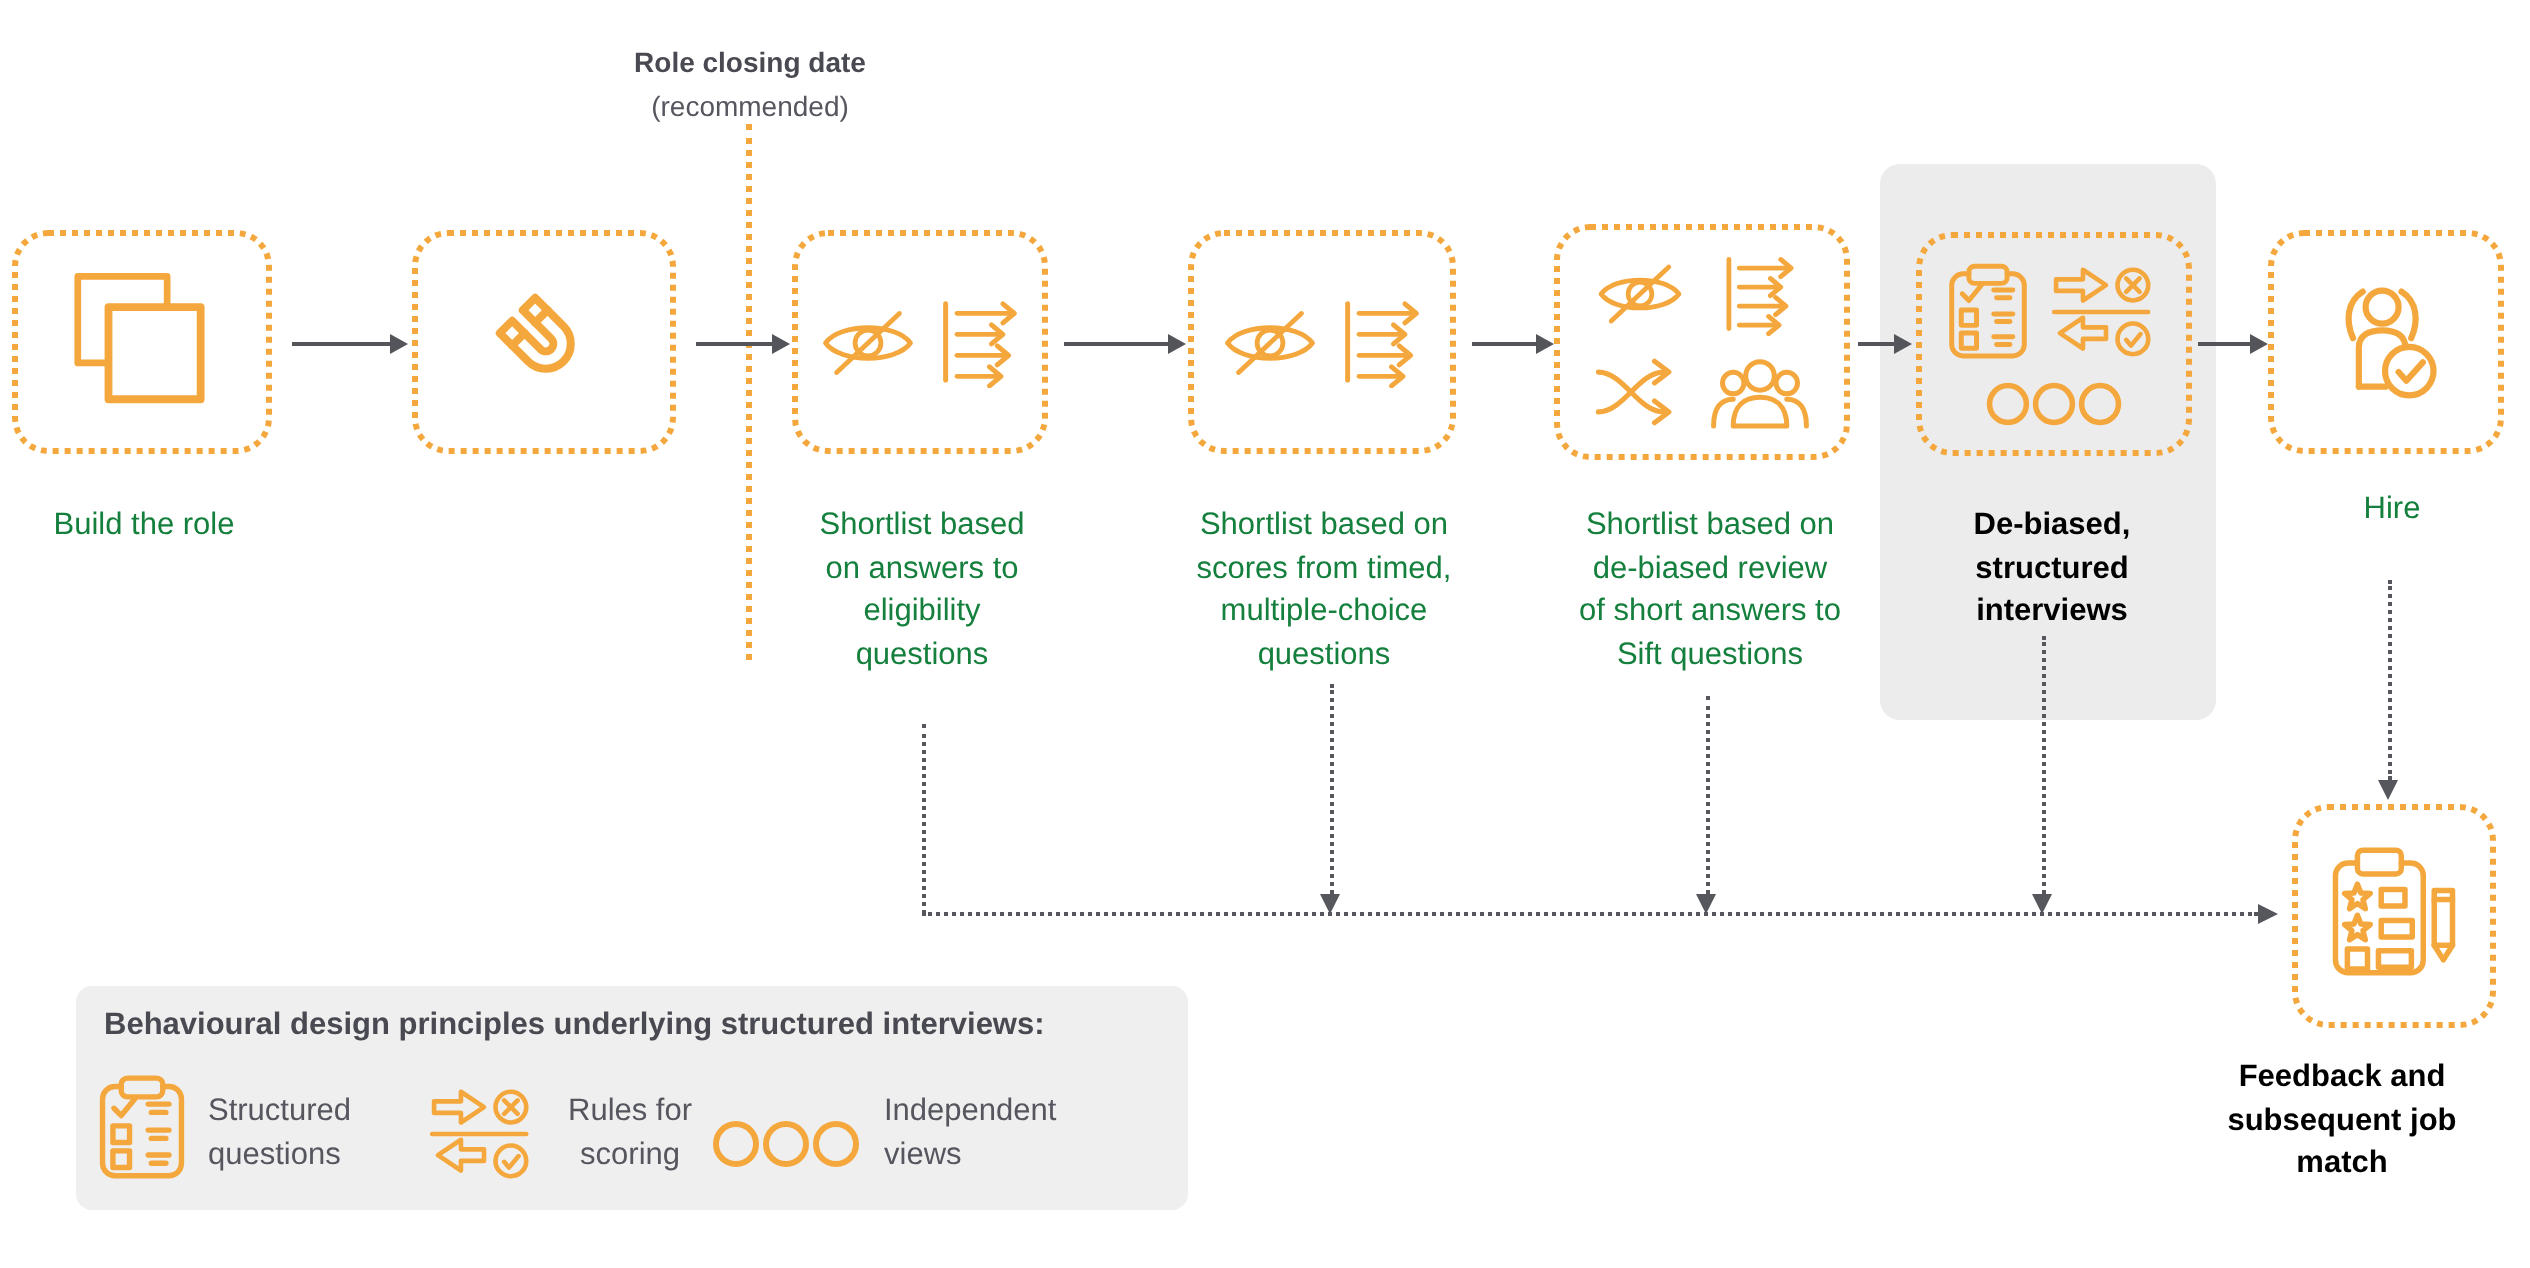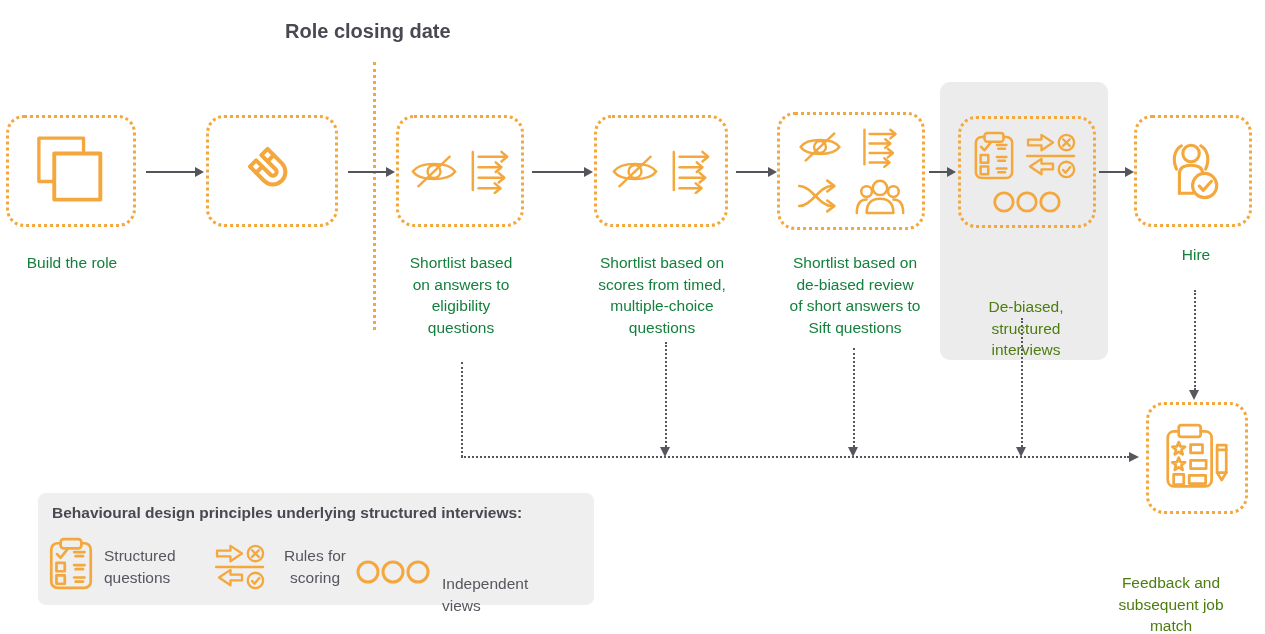--- a/index.html
+++ b/index.html
@@ -13,22 +13,22 @@
     display:flex; align-items:center; justify-content:center; z-index:2;
   }
   .row{ display:flex; align-items:center; }
   .col{ display:flex; flex-direction:column; align-items:center; }
   .grid2{ display:grid; grid-template-columns:auto auto; gap:8px 12px;
           justify-items:center; align-items:center; }
   .lbl{
     position:absolute; font-size:15.5px; line-height:21.5px; color:#15803d;
     text-align:center; z-index:2;
   }
-  .lbl.strong{ font-weight:400; color:#4d7c0f;margin-top:44px; }
-  .note{ position:absolute; font-size:20px; line-height:22px; z-index:2; }
+  .lbl.strong{ font-weight:700; color:#000000; }
+  .note{ position:absolute; text-align:center; font-size:14px; line-height:22px; z-index:2; }
   .note .t{ font-weight:700; color:#494A51; }
   .note .s{ color:#55565E; }
   .vline-accent{ position:absolute; width:0; border-left:3px dotted #F4A73C; z-index:1; }
   .solid-arrow{ position:absolute; height:2px; background:#54555B; z-index:1; }
   .solid-arrow::after{
     content:""; position:absolute; right:-9px; top:-4px; width:0; height:0;
     border-left:9px solid #54555B; border-top:5px solid transparent; border-bottom:5px solid transparent;
   }
   .dot-v{ position:absolute; width:0; border-left:2px dotted #56575C; z-index:1; }
   .dot-h{ position:absolute; height:0; border-top:2px dotted #56575C; z-index:1; }
@@ -47,20 +47,21 @@
   svg{ display:block; }
   .ico{ stroke:#F4A73C; fill:none; stroke-linecap:round; stroke-linejoin:round; }
 </style>
 </head>
 <body>
 
 <div class="canvas">
 
   <div class="note" style="left:285px; top:20px; width:180px;">
     <div class="t">Role closing date</div>
+    <div class="s">(recommended)</div>
   </div>
   <div class="vline-accent" style="left:373px; top:62px; height:268px;"></div>
 
   <div class="highlight"></div>
 
   <div class="step-box" style="left:6px; top:115px; width:130px; height:112px;">
     <svg class="ico" width="76" height="74" viewBox="0 0 54 53" stroke-width="2.4">
       <rect x="4" y="3" width="32" height="31"></rect>
       <rect x="15" y="14" width="33" height="33" fill="#fff" stroke-width="2.8"></rect>
     </svg>
@@ -275,16 +276,16 @@
     </div>
     <div class="item-label" style="left:246px; top:52px;text-align:center;">Rules for<br>scoring</div>
 
     <div class="item-icon" style="left:317px; top:66px;">
       <svg class="ico" width="76" height="26" viewBox="0 0 76 26" stroke-width="3">
         <circle cx="13" cy="13" r="10"></circle>
           <circle cx="38" cy="13" r="10"></circle>
           <circle cx="63" cy="13" r="10"></circle>
       </svg>
     </div>
-    <div class="item-label" style="left:404px; top:52px;margin-top:28px;">Independent<br>views</div>
+    <div class="item-label" style="left:404px; top:52px;">Independent<br>views</div>
   </div>
 
 </div>
 
 </body></html>

